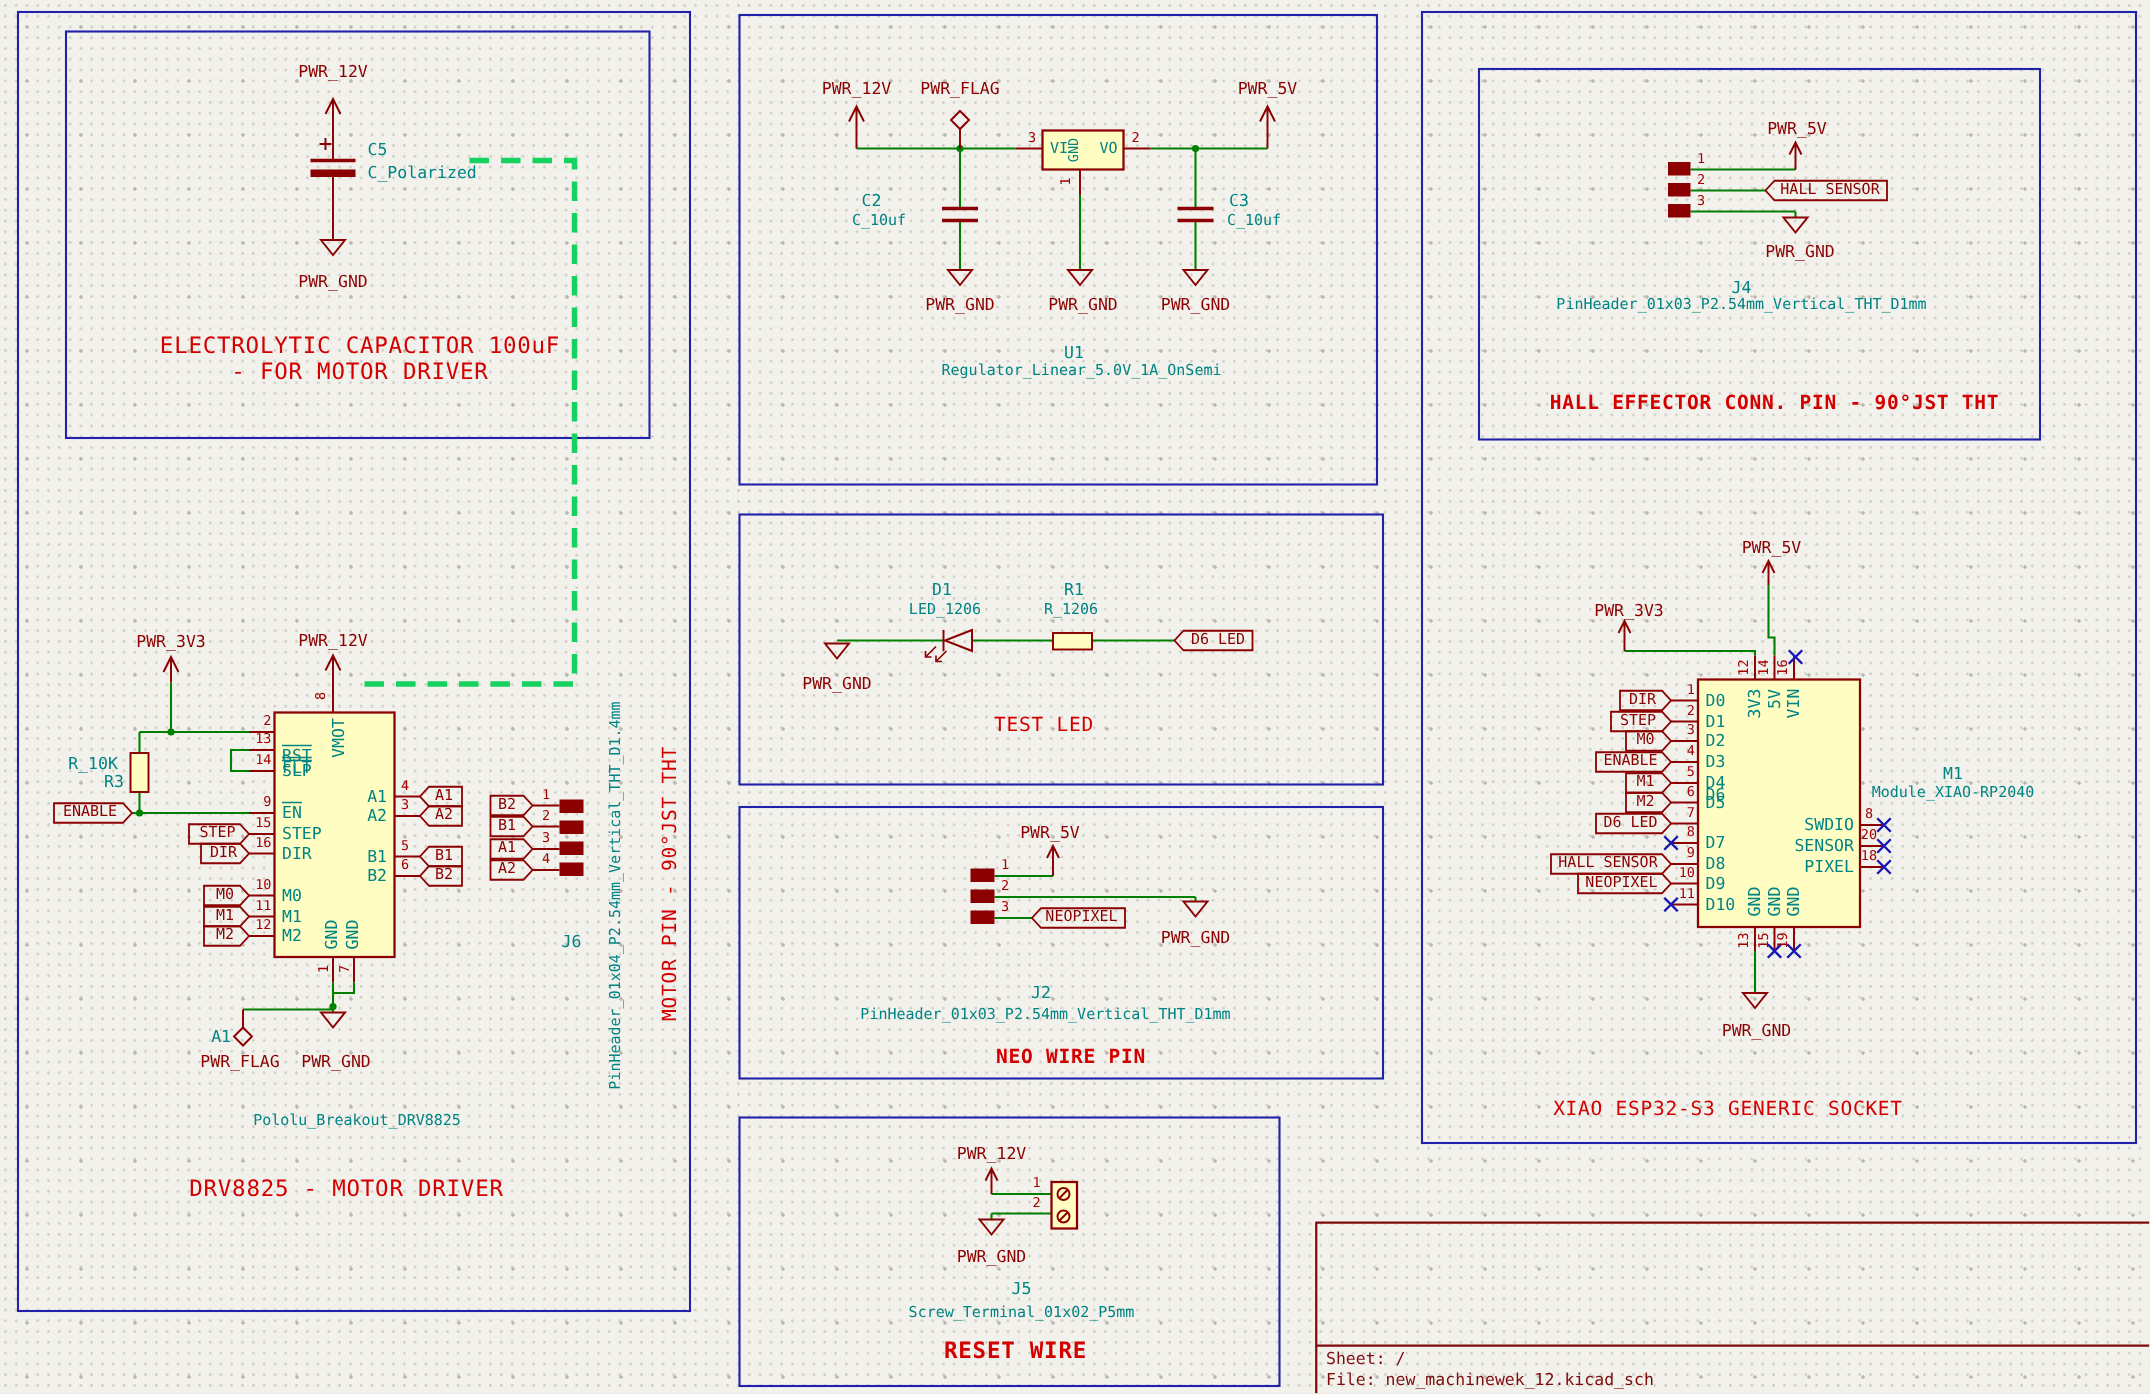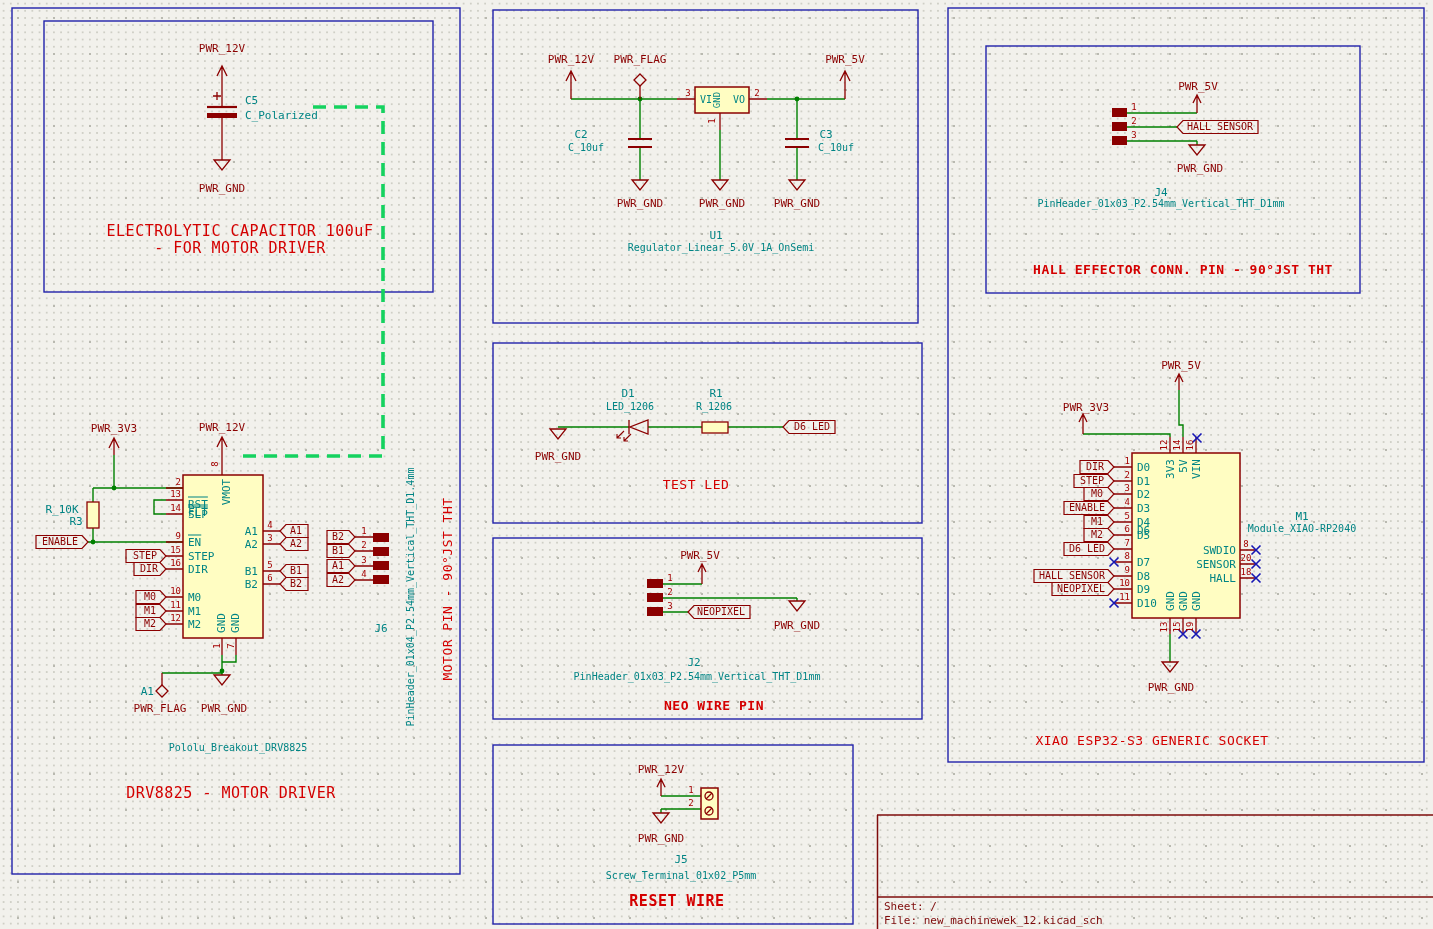--- a/index.html
+++ b/index.html
@@ -369,21 +369,21 @@
 <div class="t pn v" style="left:1177px;top:445px">14</div>
 <div class="t pn v" style="left:1190px;top:445px">16</div>
 <div class="t c v" style="left:1170px;top:469px">3V3</div>
 <div class="t c v" style="left:1183px;top:466px">5V</div>
 <div class="t c v" style="left:1196px;top:469px">VIN</div>
 <div class="t pn ctr" style="left:1246px;top:544px">8</div>
 <div class="t pn ctr" style="left:1246px;top:558px">20</div>
 <div class="t pn ctr" style="left:1246px;top:572px">18</div>
 <div class="t c rgt" style="left:1236px;top:550px">SWDIO</div>
 <div class="t c rgt" style="left:1236px;top:564px">SENSOR</div>
-<div class="t c rgt" style="left:1236px;top:578px">HALL</div>
+<div class="t c rgt" style="left:1236px;top:578px">PIXEL</div>
 <div class="t pn v" style="left:1164px;top:627px">13</div>
 <div class="t pn v" style="left:1177px;top:627px">15</div>
 <div class="t pn v" style="left:1190px;top:627px">19</div>
 <div class="t c v" style="left:1170px;top:601px">GND</div>
 <div class="t c v" style="left:1183px;top:601px">GND</div>
 <div class="t c v" style="left:1196px;top:601px">GND</div>
 <div class="t ctr" style="left:1171px;top:687px">PWR_GND</div>
 <div class="t c ctr" style="left:1302px;top:516px">M1</div>
 <div class="t c f10 ctr" style="left:1302px;top:529px">Module_XIAO-RP2040</div>
 <div class="t ttl sm ctr" style="left:1152px;top:740px">XIAO ESP32-S3 GENERIC SOCKET</div>

